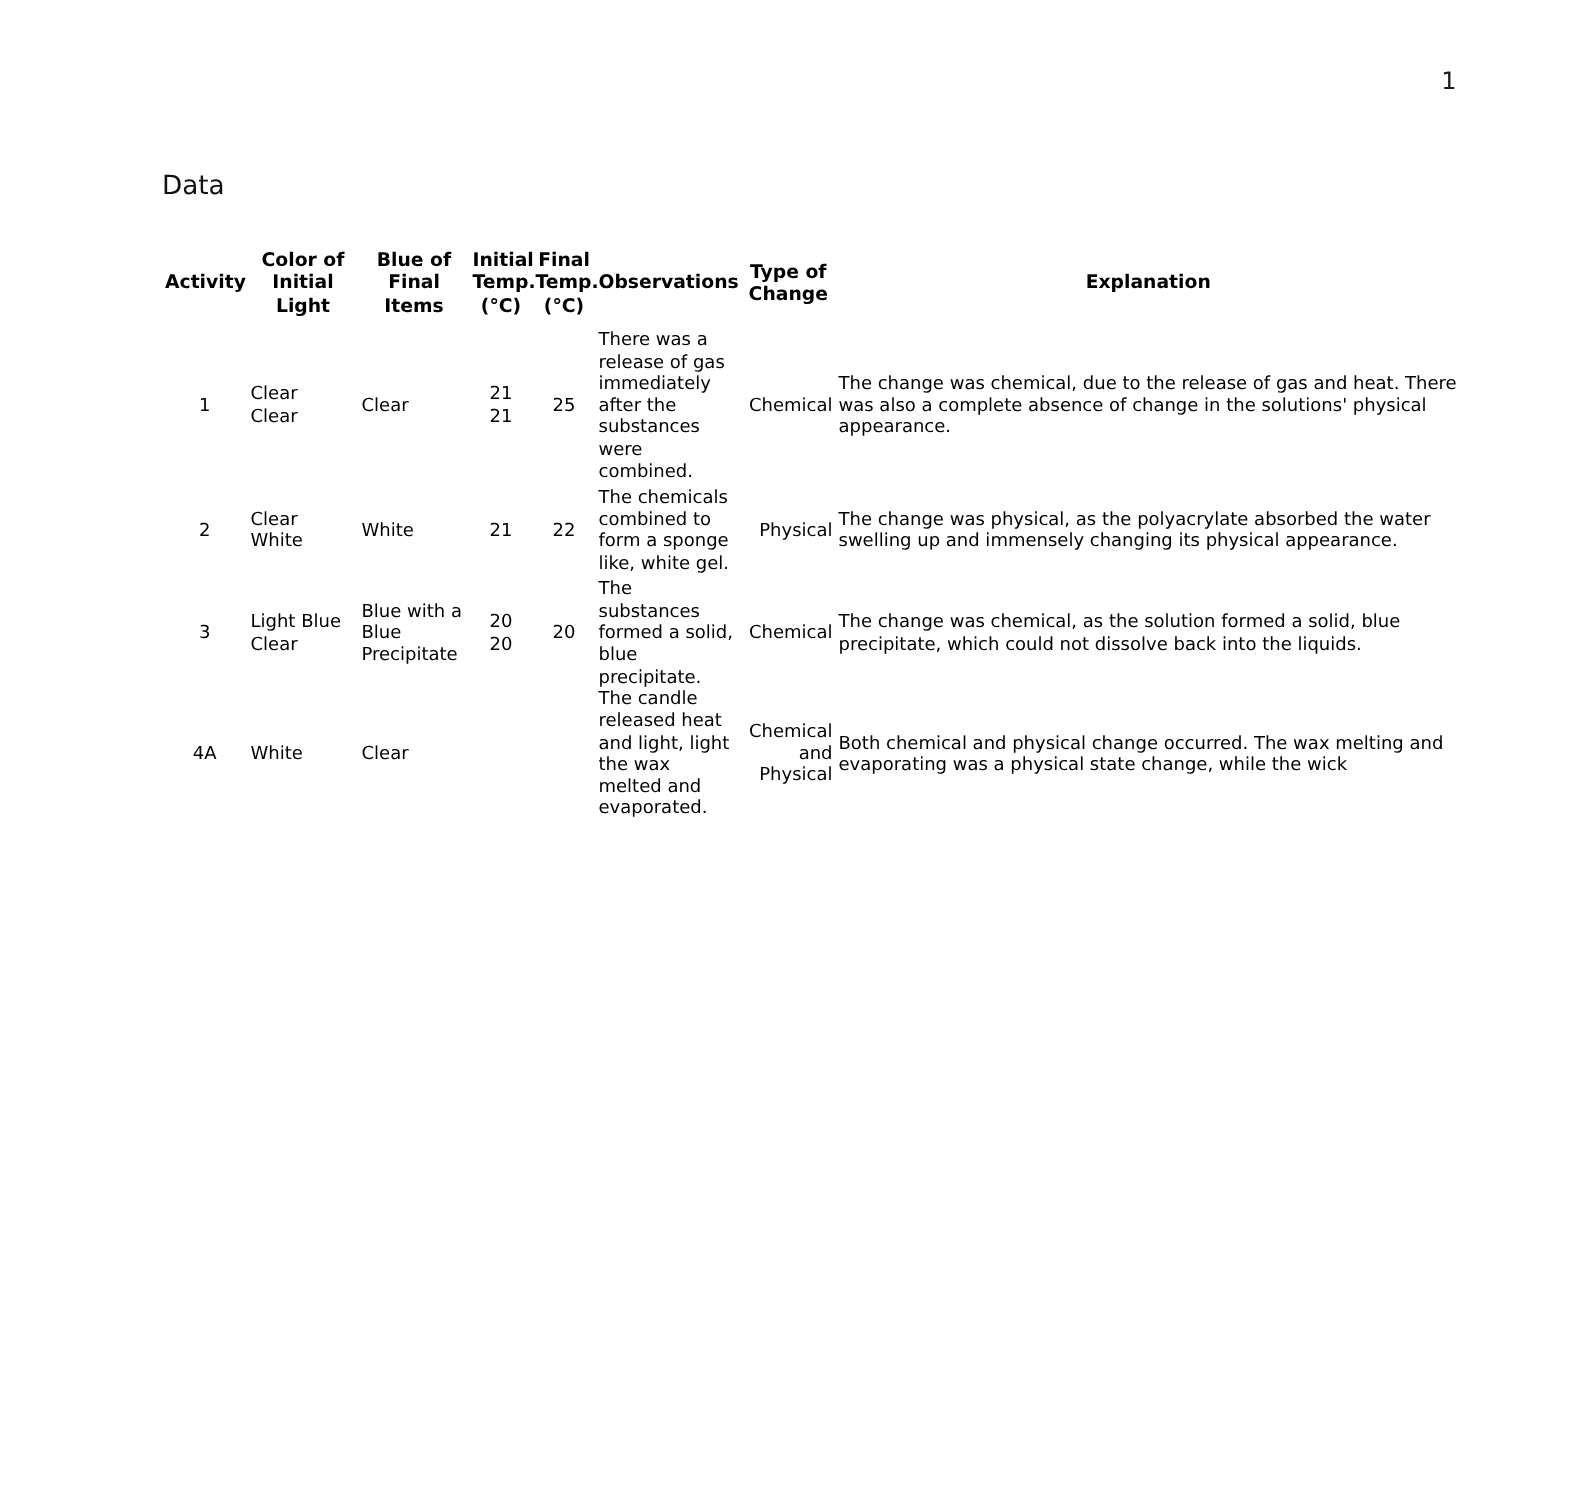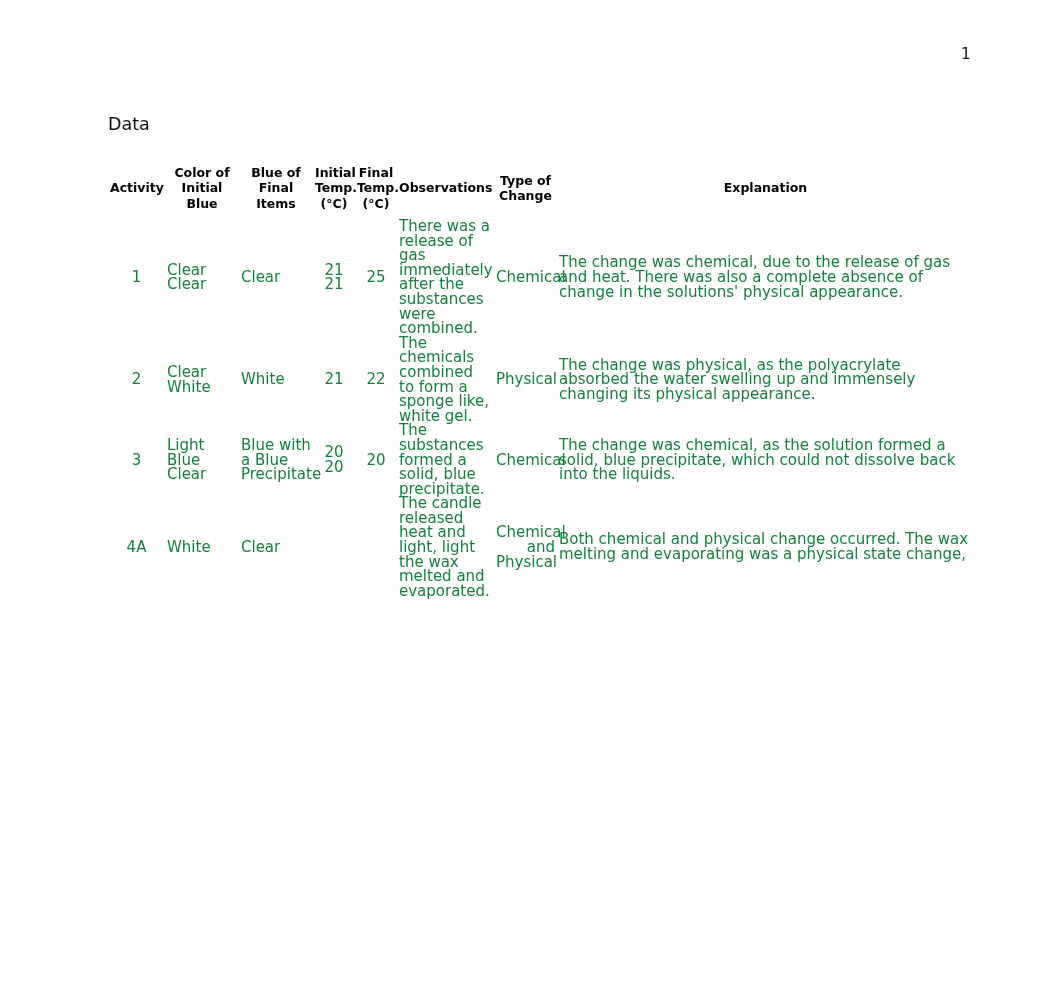--- a/index.html
+++ b/index.html
@@ -68,23 +68,23 @@
     color: #000000;
     line-height: 15.5px;
     text-align: center;
     vertical-align: middle;
     padding: 0 2px;
     border: 0;
   }
 
   table.data-table td {
     font-family: "DejaVu Sans", sans-serif;
-    font-size: 15px;
+    font-size: 12px;
     font-weight: 400;
-    color: #15803d;
+    color: #000000;
     line-height: 14.6px;
     vertical-align: middle;
     padding: 0 2px;
     border: 0;
   }
 
   td.c-activity {
     text-align: center;
     color: #111111;
     font-size: 15.5px;
@@ -141,21 +141,21 @@
         <col class="w-final-items">
         <col class="w-initial-temp">
         <col class="w-final-temp">
         <col class="w-observations">
         <col class="w-type">
         <col class="w-explanation">
       </colgroup>
       <thead>
         <tr class="hdr-row">
           <th>Activity</th>
-          <th>Color of Initial Blue</th>
+          <th>Color of Initial Light</th>
           <th>Blue of Final Items</th>
           <th>Initial Temp. (°C)</th>
           <th>Final Temp. (°C)</th>
           <th>Observations</th>
           <th>Type of Change</th>
           <th>Explanation</th>
         </tr>
       </thead>
       <tbody>
         <tr class="row-1">

